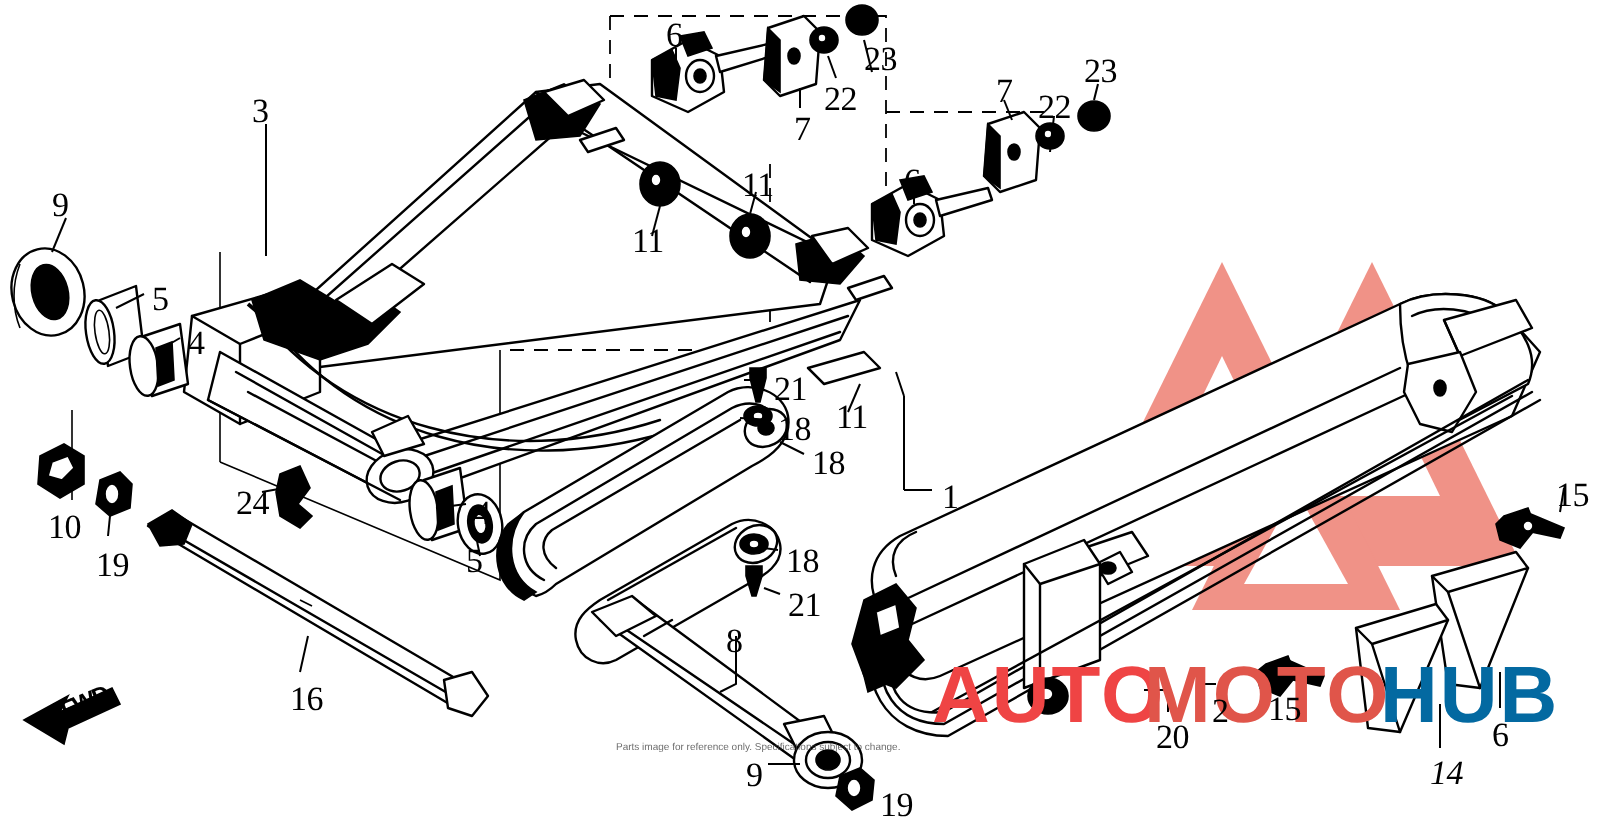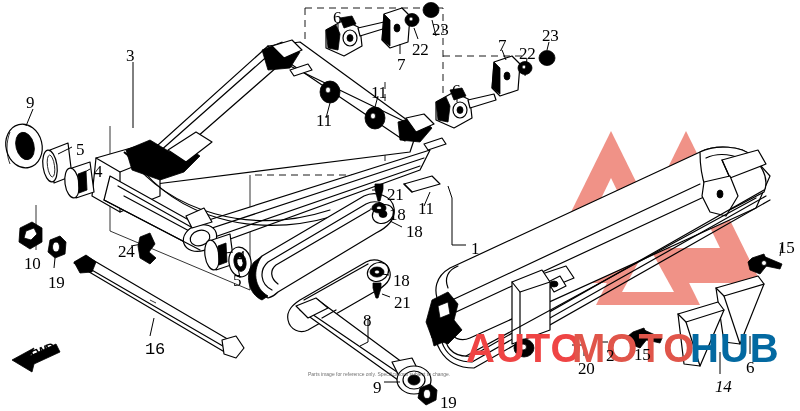--- a/index.html
+++ b/index.html
@@ -375,21 +375,21 @@
       <div class="callout" style="left: 406px; top: 223px;">18</div>
       <div class="callout" style="left: 471px; top: 240px;">1</div>
       <div class="callout" style="left: 237px; top: 248px;">4</div>
       <div class="callout" style="left: 118px; top: 243px;">24</div>
       <div class="callout" style="left: 24px; top: 255px;">10</div>
       <div class="callout" style="left: 48px; top: 274px;">19</div>
       <div class="callout" style="left: 233px; top: 272px;">5</div>
       <div class="callout" style="left: 393px; top: 272px;">18</div>
       <div class="callout" style="left: 394px; top: 294px;">21</div>
       <div class="callout" style="left: 363px; top: 312px;">8</div>
-      <div class="callout" style="left: 145px; top: 341px; font-family: Liberation Mono, monospace;">16</div>
+      <div class="callout" style="left: 145px; top: 341px;">16</div>
       <div class="callout" style="left: 373px; top: 379px;">9</div>
       <div class="callout" style="left: 440px; top: 394px;">19</div>
       <div class="callout" style="left: 578px; top: 360px; font-family: Liberation Serif, serif;">20</div>
       <div class="callout" style="left: 606px; top: 347px;">2</div>
       <div class="callout" style="left: 634px; top: 346px;">15</div>
       <div class="callout" style="left: 715px; top: 378px; font-style: italic;">14</div>
       <div class="callout" style="left: 746px; top: 359px;">6</div>
       <div class="callout" style="left: 778px; top: 239px;">15</div>
     </div>
 

